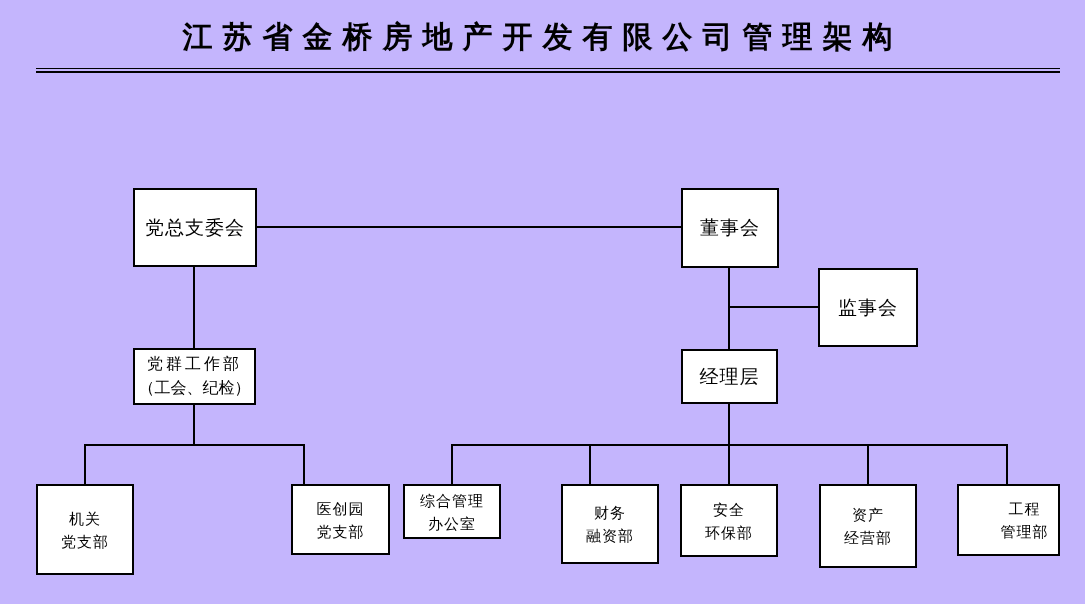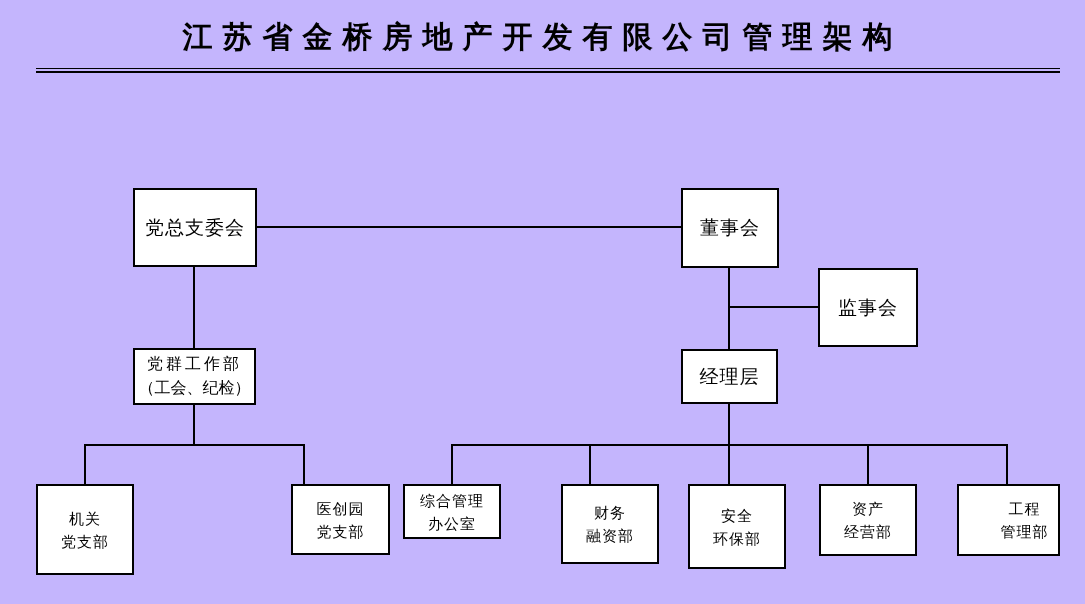--- a/index.html
+++ b/index.html
@@ -108,26 +108,26 @@
   <div class="node leaf" style="left:403px;top:484px;width:98px;height:55px;">
     <span>综合管理</span>
     <span>办公室</span>
   </div>
 
   <div class="node leaf" style="left:561px;top:484px;width:98px;height:80px;">
     <span>财务</span>
     <span>融资部</span>
   </div>
 
-  <div class="node leaf" style="left:680px;top:484px;width:98px;height:85px;margin-left:8px;">
+  <div class="node leaf" style="left:680px;top:484px;width:98px;height:73px;">
     <span>安全</span>
     <span>环保部</span>
   </div>
 
-  <div class="node leaf" style="left:819px;top:484px;width:98px;height:72px;">
+  <div class="node leaf" style="left:819px;top:484px;width:98px;height:84px;">
     <span>资产</span>
     <span>经营部</span>
   </div>
 
   <div class="node leaf" style="left:957px;top:484px;width:103px;height:72px;padding-left:32px;">
     <span>工程</span>
     <span>管理部</span>
   </div>
 
 </div>

